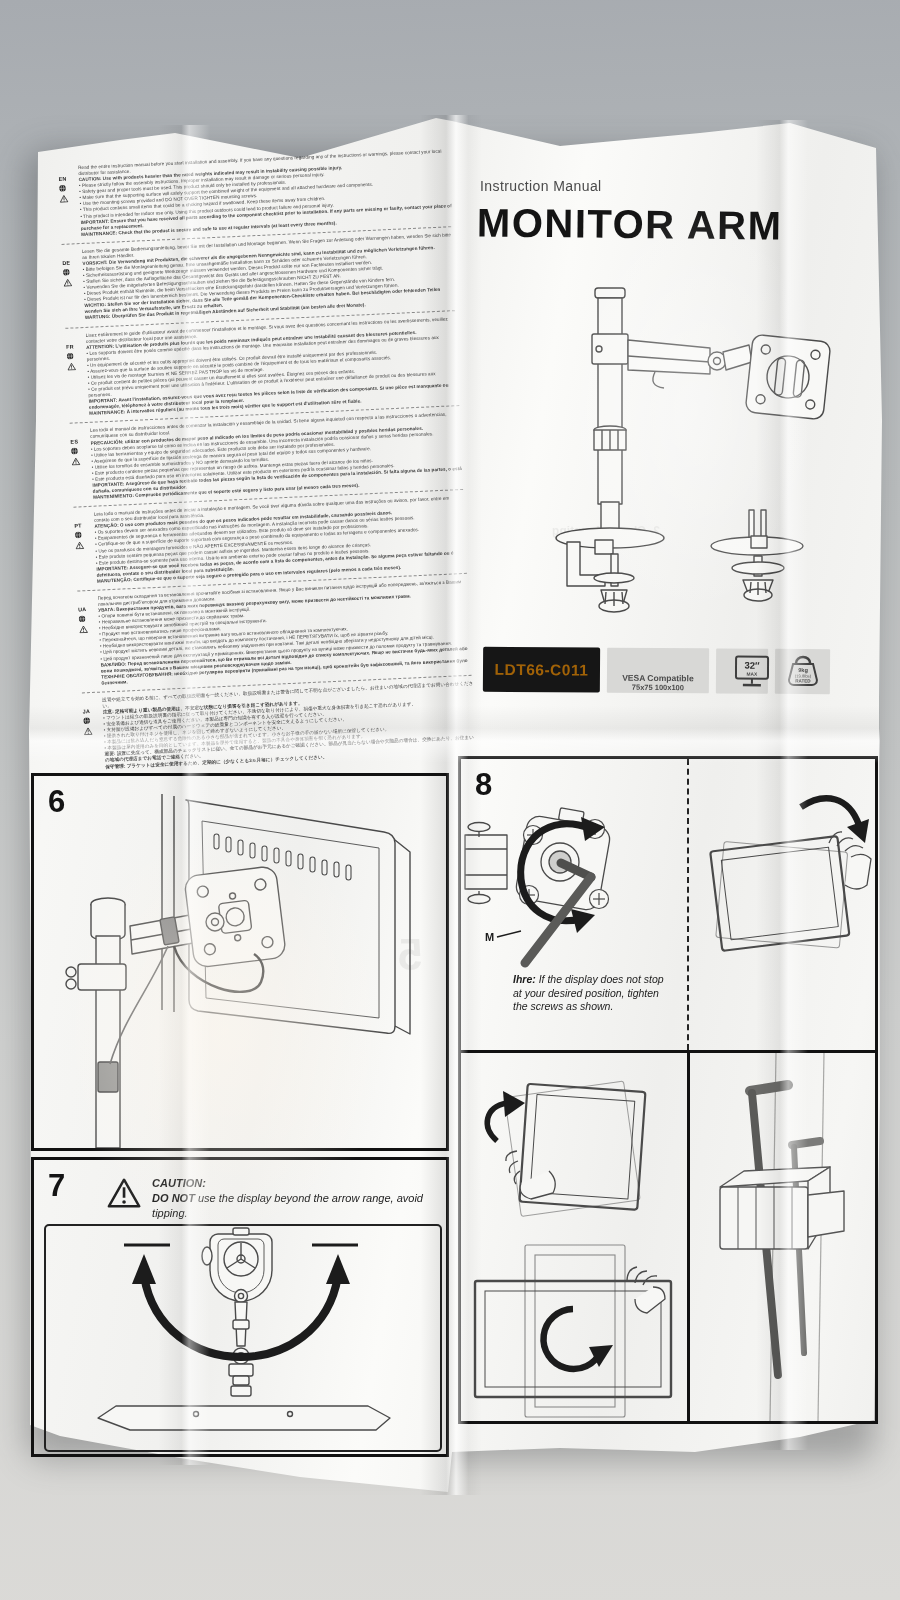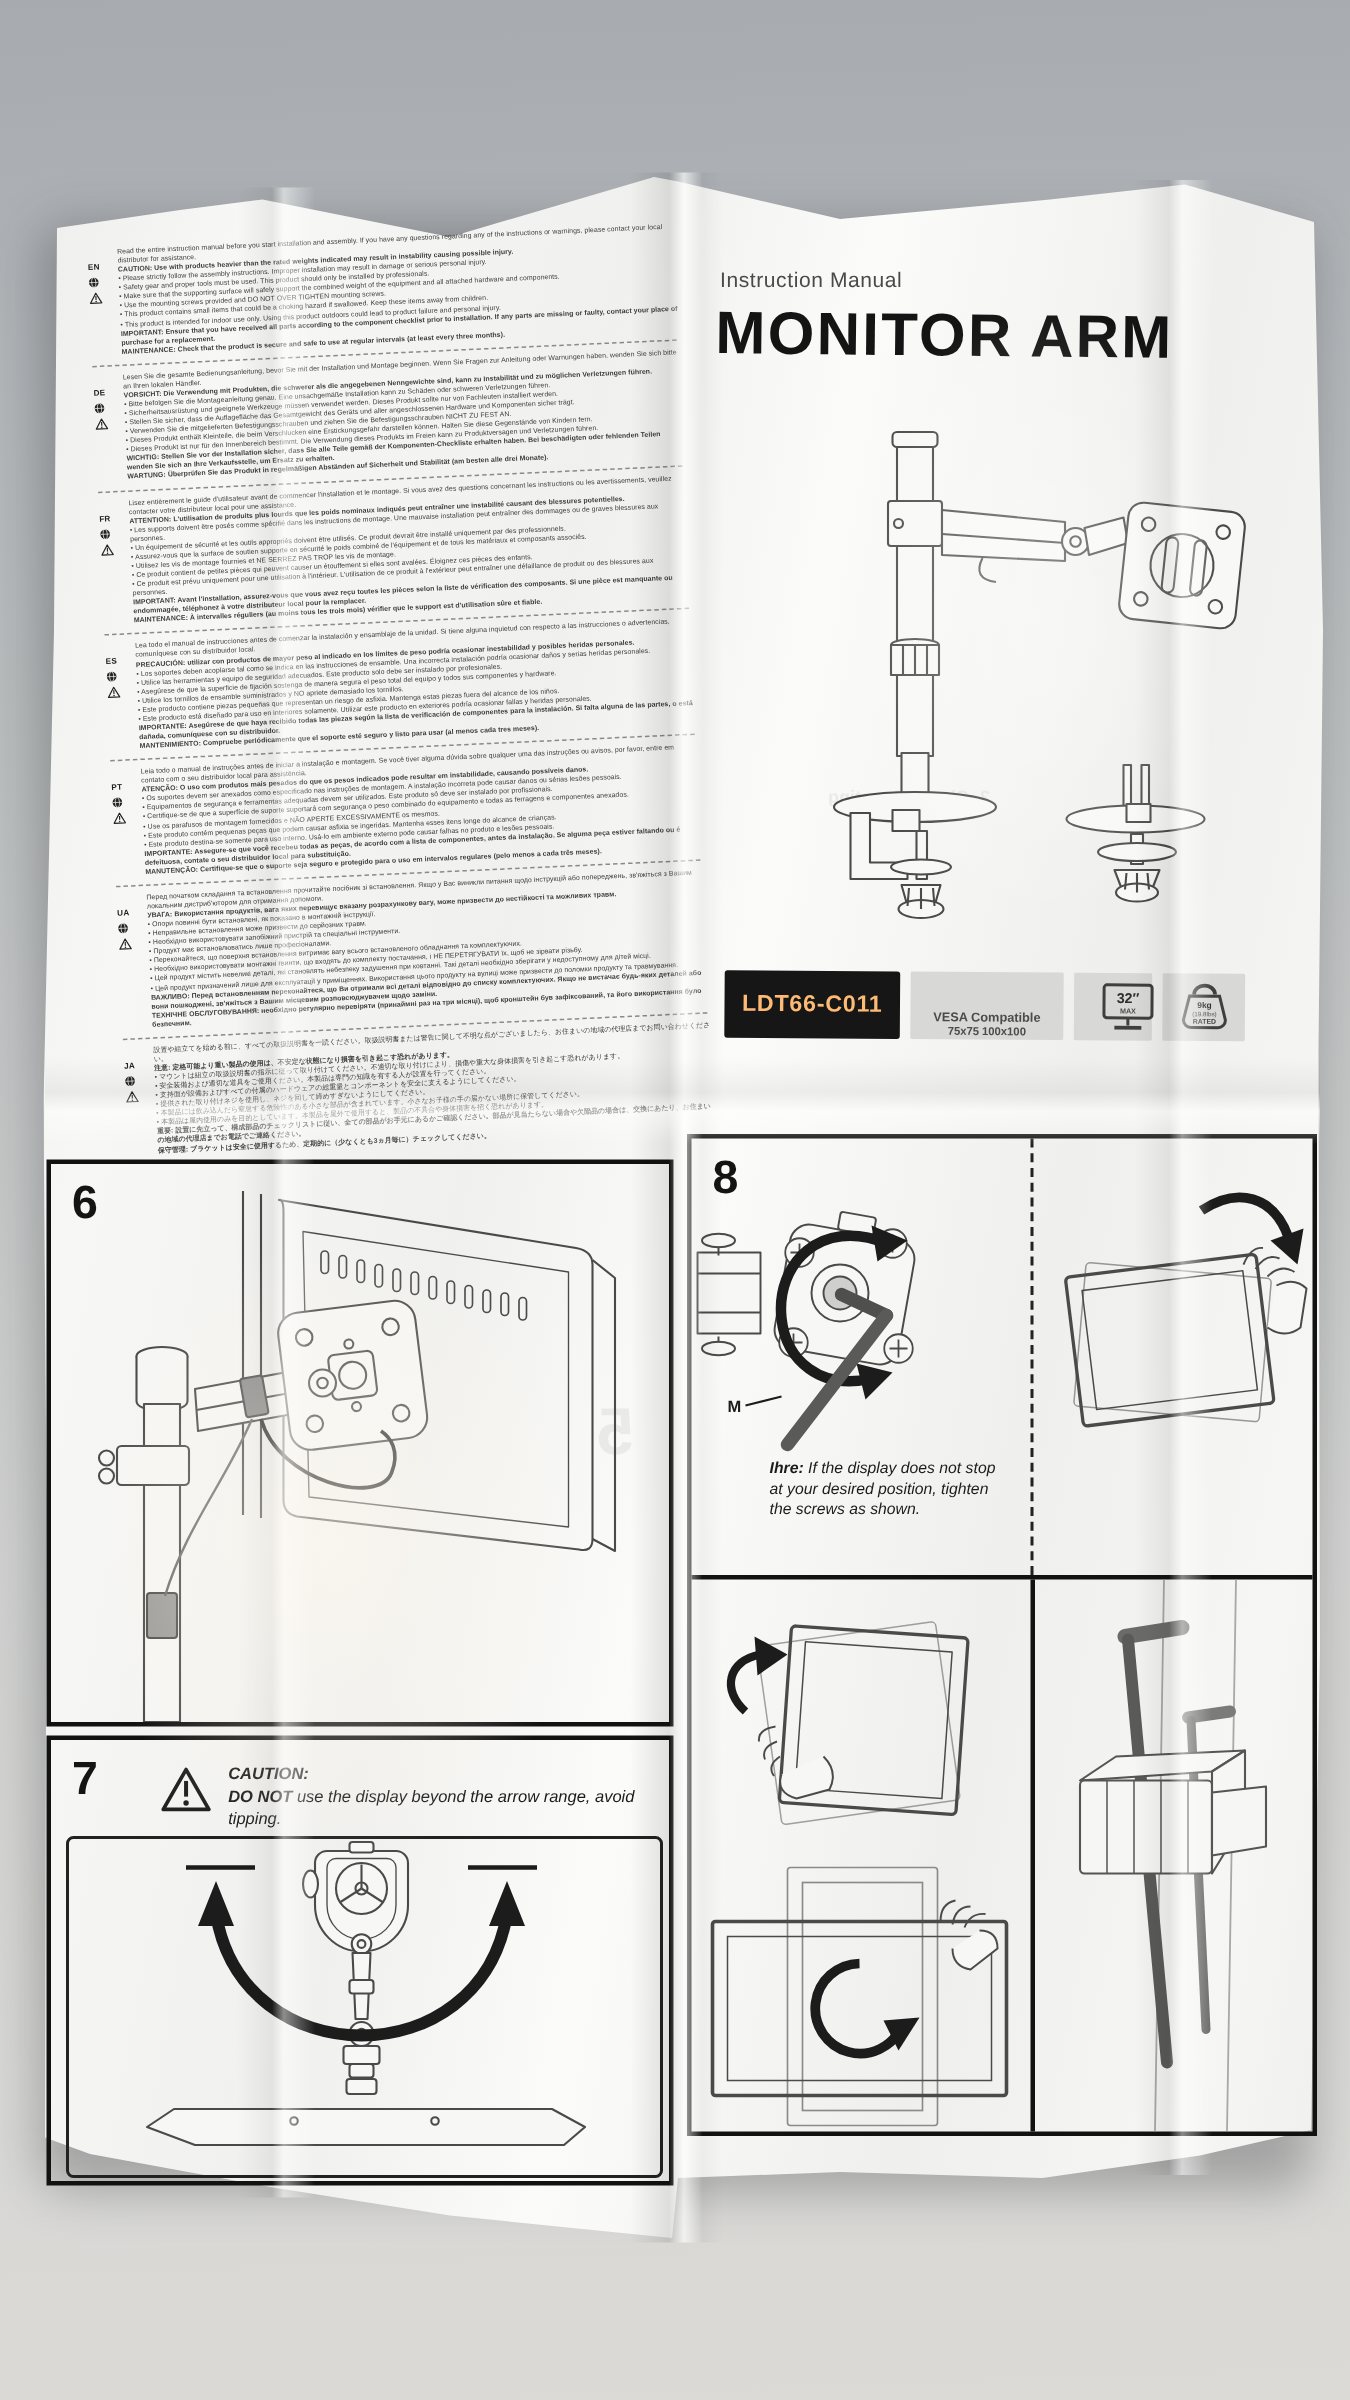--- a/index.html
+++ b/index.html
@@ -36,21 +36,21 @@
   .lang-strong{font-weight:bold;}
   .lang-sep{border-top:1px dashed #8a8a8a;margin:5px 2px 5px 0;}
   .tri{display:block;margin-top:3px;}
 
   
   .subtitle{position:absolute;left:480px;top:178px;font-size:14px;color:#4a4a4a;letter-spacing:.4px;}
   .main-title{position:absolute;left:477px;top:202px;font-size:40px;font-weight:800;color:#141414;letter-spacing:1.5px;margin:0;transform:rotate(.6deg);}
   .arm-illust{position:absolute;left:495px;top:282px;}
   .badges{position:absolute;left:483px;top:648px;display:flex;gap:7px;align-items:stretch;transform:rotate(.4deg);}
   .badge{height:45px;box-sizing:border-box;}
-  .badge-model{width:117px;background:#161616;color:#fdba74;font-weight:800;font-size:15.5px;letter-spacing:.5px;display:flex;align-items:center;justify-content:center;border-radius:2px;}
+  .badge-model{width:117px;background:#161616;color:#a16207;font-weight:800;font-size:15.5px;letter-spacing:.5px;display:flex;align-items:center;justify-content:center;border-radius:2px;}
   .badge-gray{background:#d8d8d6;color:#4c4c4c;display:flex;flex-direction:column;align-items:center;justify-content:center;border-radius:1px;}
   .badge-vesa{width:102px;}
   .badge-vesa .l1{font-size:8.5px;font-weight:600;margin-top:24px;}
   .badge-vesa .l2{font-size:7.5px;font-weight:800;margin-top:0;}
   .badge-screen{width:52px;padding-left:20px;}
   .badge-weight{width:55px;}
 
   
   .bleed{position:absolute;color:#333;opacity:.07;transform:scaleX(-1);font-weight:800;}
   .bleed-clamp{left:500px;top:524px;font-size:12px;width:160px;}

